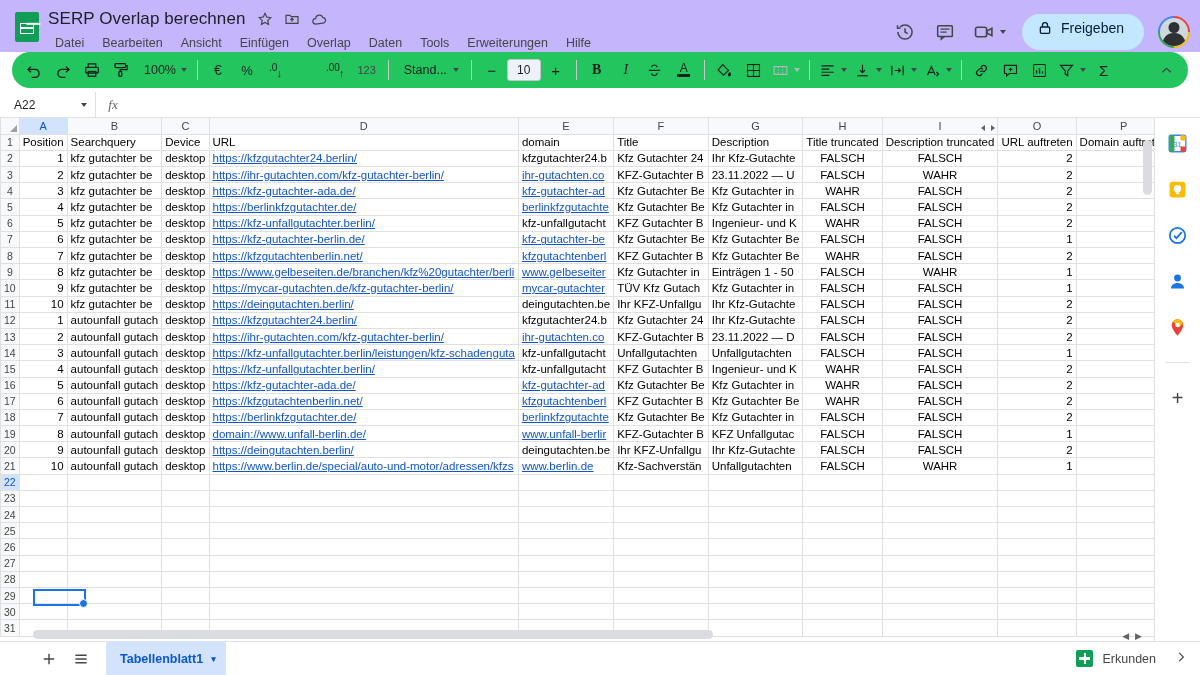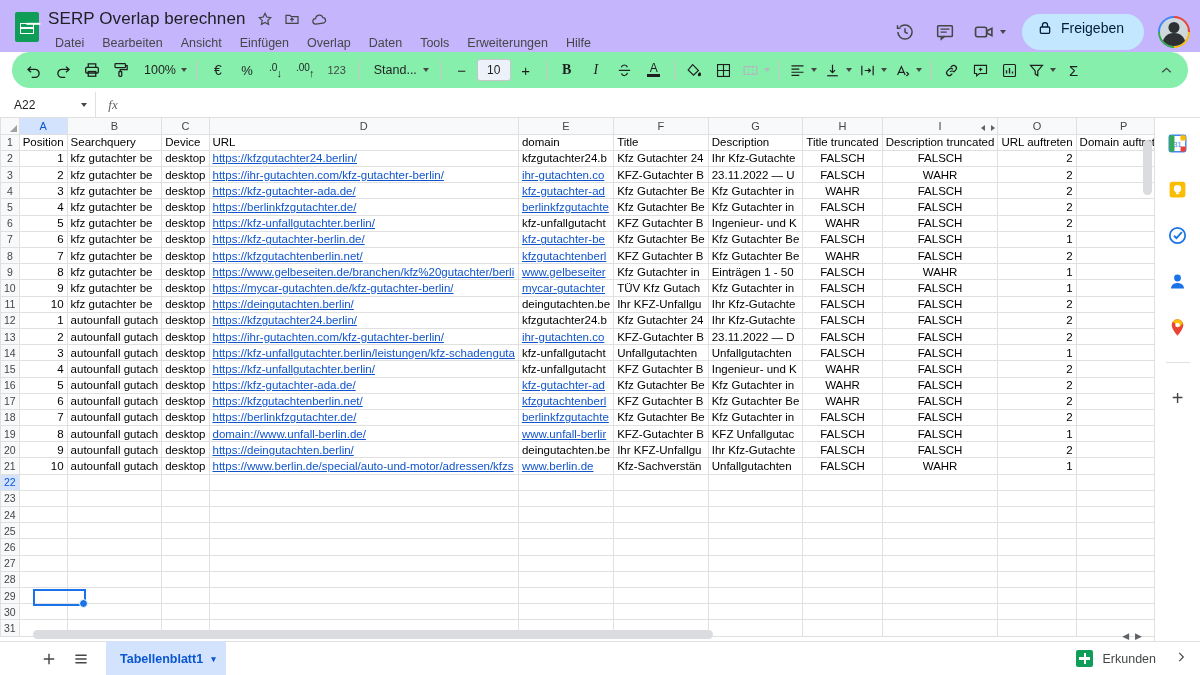--- a/index.html
+++ b/index.html
@@ -52,21 +52,21 @@
     width:11px; height:11px; border-radius:50%; background:#2e3133;
   }
   .avatar-inner:after { 
     content:""; position:absolute; left:50%; top:15px; transform:translateX(-50%);
     width:23px; height:17px; border-radius:11px 11px 0 0; background:#2e3133;
   }
 
   
   .toolbar-wrap { padding: 0 12px 4px 12px; flex:0 0 auto; }
   .toolbar {
-    background: #86efac; border-radius: 20px; height: 36px;
+    background: #22c55e; border-radius: 20px; height: 36px;
     display:flex; align-items:center; padding: 0 8px; gap: 1px;
   }
   .tb { height:28px; min-width:28px; border-radius:4px; display:flex; align-items:center; justify-content:center; color:#1f1f1f; cursor:pointer; padding:0 3px; font-size:12px;}
   .tb.disabled { color:#b3b8bd; }
   .tb-sep { width:1px; height:20px; background:#c7c7c7; margin:0 5px; }
   .tb-zoom { font-size:12.5px; padding:0 4px 0 8px; color:#1f1f1f; }
   .caret { display:inline-block; border-left:3.5px solid transparent; border-right:3.5px solid transparent; border-top:4px solid #444746; margin-left:5px; }
   .tb-font { font-size:12.5px; width:70px; justify-content:space-between; padding:0 6px 0 9px; }
   .fontsize-box {
     width:34px; height:22px; border:1px solid #c4c7c5; border-radius:3px; background:#edf2fa;
@@ -261,21 +261,21 @@
         <span>100%</span>
           <span class="caret"></span>
       </div>
       <div class="tb-sep"></div>
       <div class="tb" style="font-size:14px;padding:0 7px;">€</div>
       <div class="tb" style="font-size:13px;padding:0 7px;">%</div>
       <div class="tb" style="font-size:10px;padding:0 5px;">
         <span style="position:relative;top:-3px;">.0</span>
           <span style="font-size:11px;position:relative;top:3px;left:-1px;">↓</span>
       </div>
-      <div class="tb" style="font-size:10px;padding:0 5px;">
+      <div class="tb" style="font-size:10px;padding:0 5px;margin-left:30px;">
         <span style="position:relative;top:-3px;">.00</span>
           <span style="font-size:11px;position:relative;top:3px;left:-1px;">↑</span>
       </div>
       <div class="tb" style="font-size:11px;padding:0 6px;color:#444746;">123</div>
       <div class="tb-sep"></div>
       <div class="tb tb-font">
         <span>Stand...</span>
           <span class="caret"></span>
       </div>
       <div class="tb-sep"></div>

